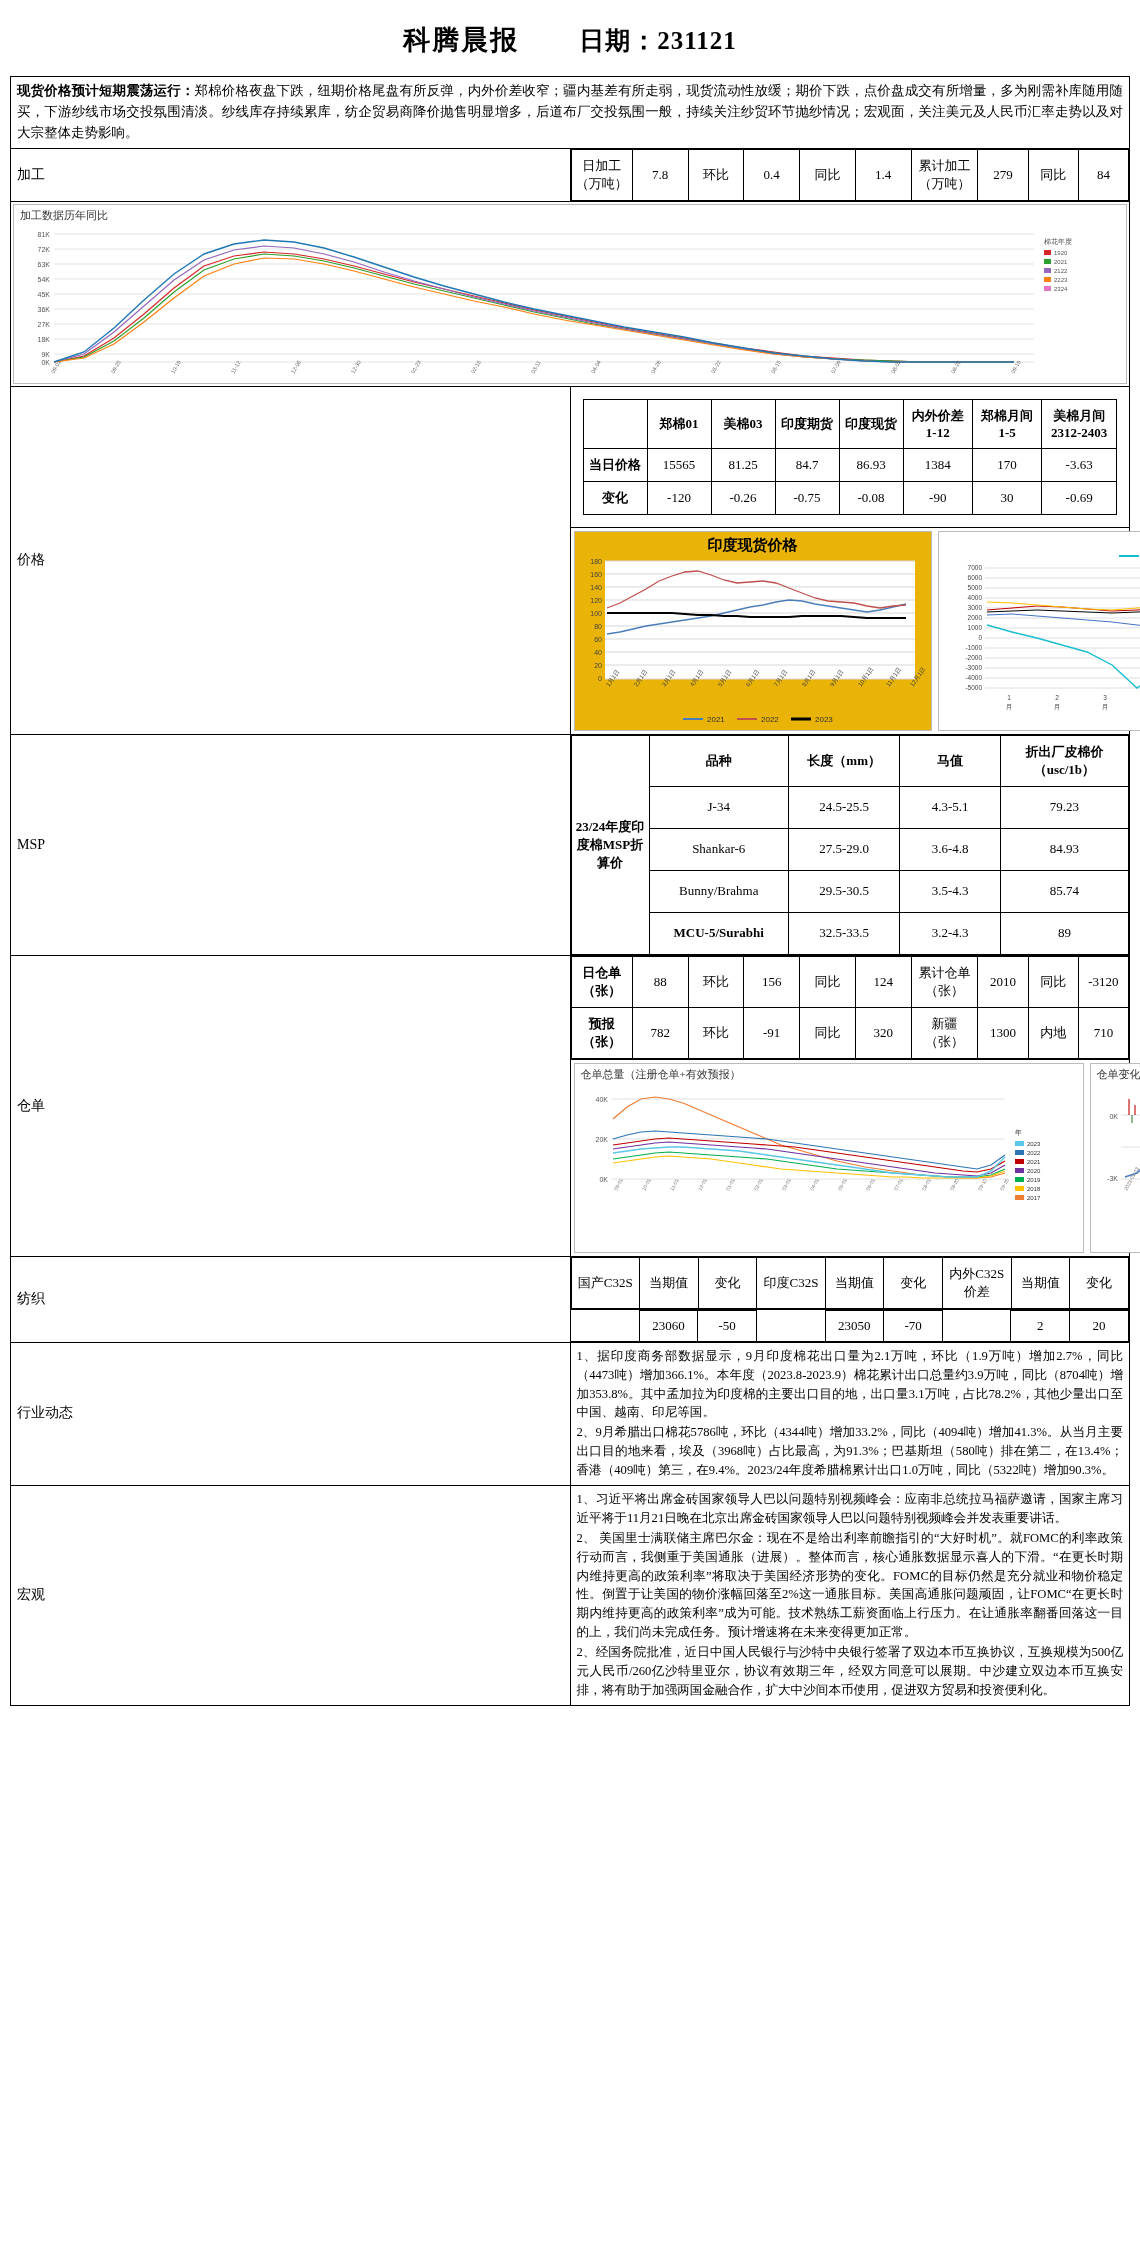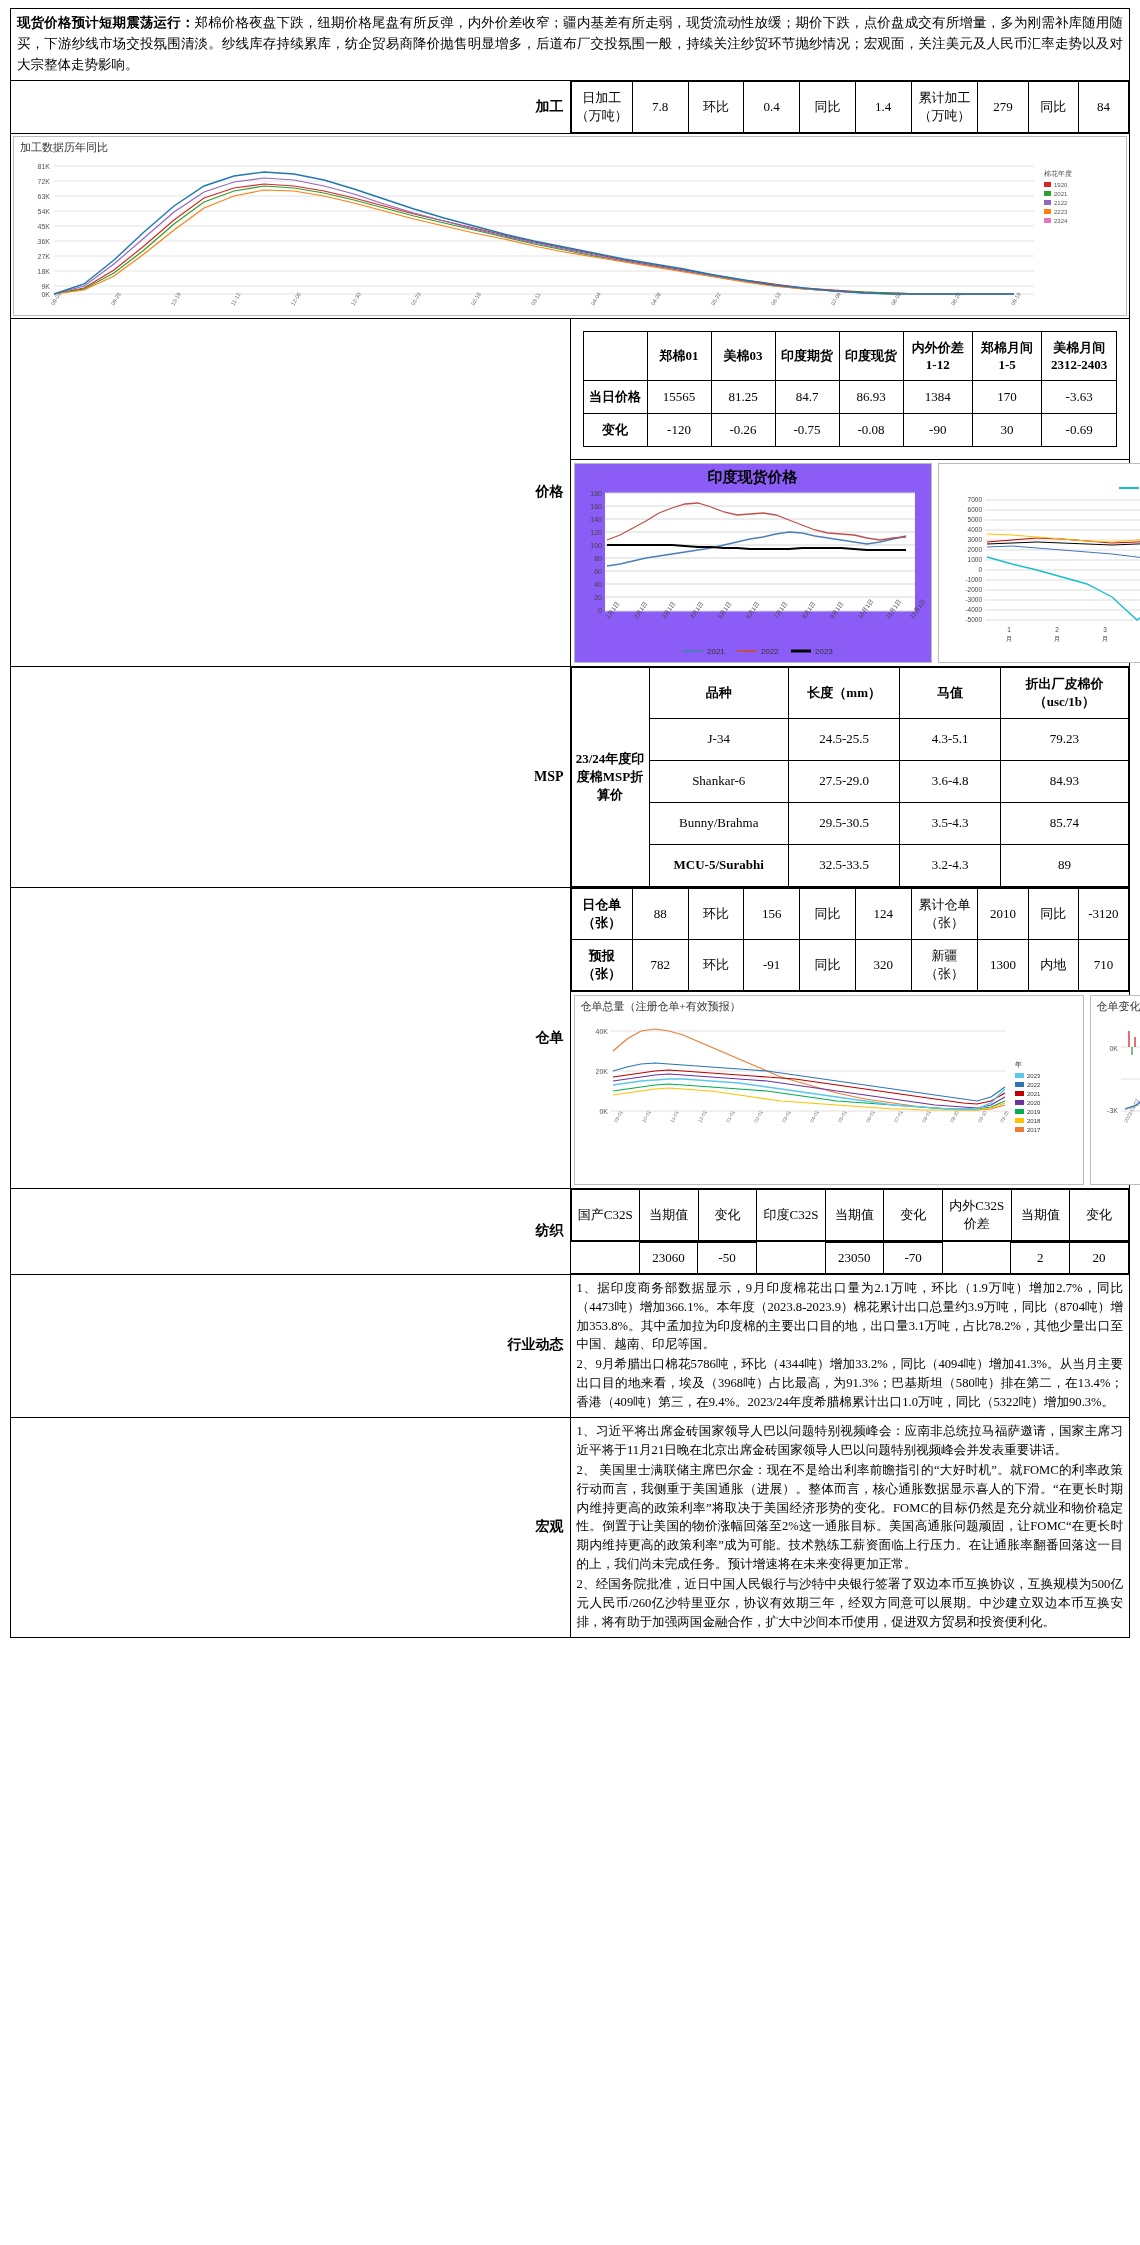--- a/index.html
+++ b/index.html
@@ -15,21 +15,21 @@
   .title-row {
     display:flex; justify-content:center; align-items:center;
     gap: 60px;
     padding: 14px 0 18px 0;
   }
   .title-main { font-size: 27px; font-weight:bold; letter-spacing:2px; }
   .title-date { font-size: 25px; font-weight:bold; letter-spacing:1px; }
 
   table.grid { border-collapse: collapse; width: 1120px; table-layout: fixed; }
   table.grid td, table.grid th { border: 1px solid #000; padding: 4px 6px; vertical-align: middle; }
-  .rowlabel { font-weight:bold; text-align:right; font-size:14px; width:42px; }
+  .rowlabel { font-weight:normal; text-align:left; font-size:14px; width:42px; }
   .note-cell { font-size: 13.5px; line-height: 1.55; padding: 8px 10px; text-align: justify; font-family: Liberation Serif, serif; }
   .note-cell b { font-weight: bold; }
 
   
   .proc td { text-align:center; height: 40px; font-size: 13.5px; }
   .proc .lbl { font-weight:normal;margin-top:48px; }
 
   
   table.inner { border-collapse: collapse; width:100%; table-layout: fixed; }
   table.inner td { border:1px solid #000; text-align:center; padding:7px 3px; font-size:13px; }
@@ -52,20 +52,24 @@
   .tx td { text-align:center; font-size:13.5px; height:30px; }
 
   .para { font-size:12.6px; line-height:1.5; text-align:justify; padding:6px 8px; }
   .para div { margin-bottom:1px; }
 </style>
 </head>
 <body>
 
 <div class="page">
 
+  <div class="title-row">
+    <div class="title-main">科腾晨报</div>
+    <div class="title-date">日期：231121</div>
+  </div>
 
   <table class="grid">
 
     <tbody>
         <tr>
       <td colspan="2" class="note-cell">
         <b>现货价格预计短期震荡运行：</b><span>郑棉价格夜盘下跌，纽期价格尾盘有所反弹，内外价差收窄；疆内基差有所走弱，现货流动性放缓；期价下跌，点价盘成交有所增量，多为刚需补库随用随买，下游纱线市场交投氛围清淡。纱线库存持续累库，纺企贸易商降价抛售明显增多，后道布厂交投氛围一般，持续关注纱贸环节抛纱情况；宏观面，关注美元及人民币汇率走势以及对大宗整体走势影响。</span>
       </td>
     </tr>
 
@@ -199,21 +203,21 @@
           </tr>
         </tbody>
             </table>
       </td>
     </tr>
 
     <tr>
       <td style="padding:3px">
         <div style="display:flex; gap:6px;">
 
-          <div class="chartbox" style="width:360px;height:200px; background:#8b5cf6;">
+          <div class="chartbox" style="width:360px;height:200px; background:#eab308;">
             <div style="text-align:center;font-size:15px;font-weight:bold;padding-top:4px;">印度现货价格</div>
             <svg width="356" height="172" viewBox="0 0 356 172">
               <rect x="30" y="6" width="310" height="118" fill="#ffffff"></rect>
               <g stroke="#d7d7d7" stroke-width="1">
                 <line x1="30" y1="6" x2="340" y2="6"></line>
                 <line x1="30" y1="19" x2="340" y2="19"></line>
                 <line x1="30" y1="32" x2="340" y2="32"></line>
                 <line x1="30" y1="45" x2="340" y2="45"></line>
                 <line x1="30" y1="58" x2="340" y2="58"></line>
                 <line x1="30" y1="71" x2="340" y2="71"></line>

